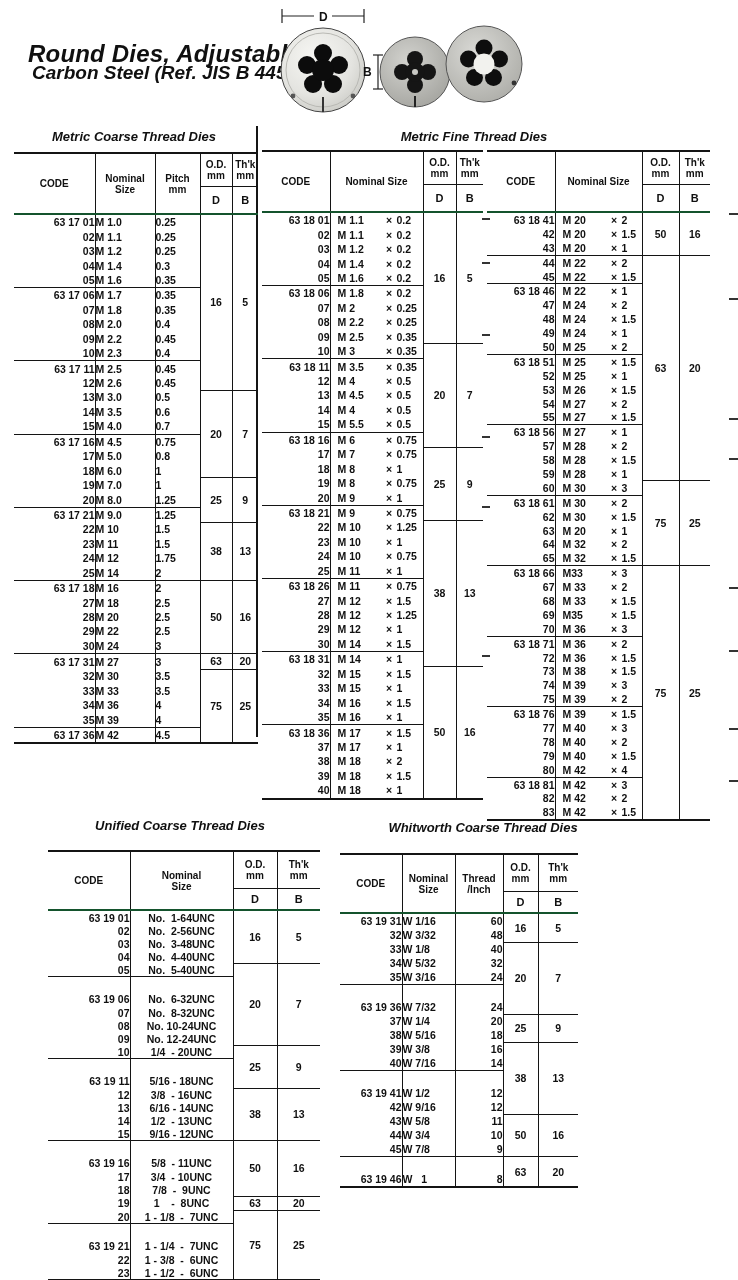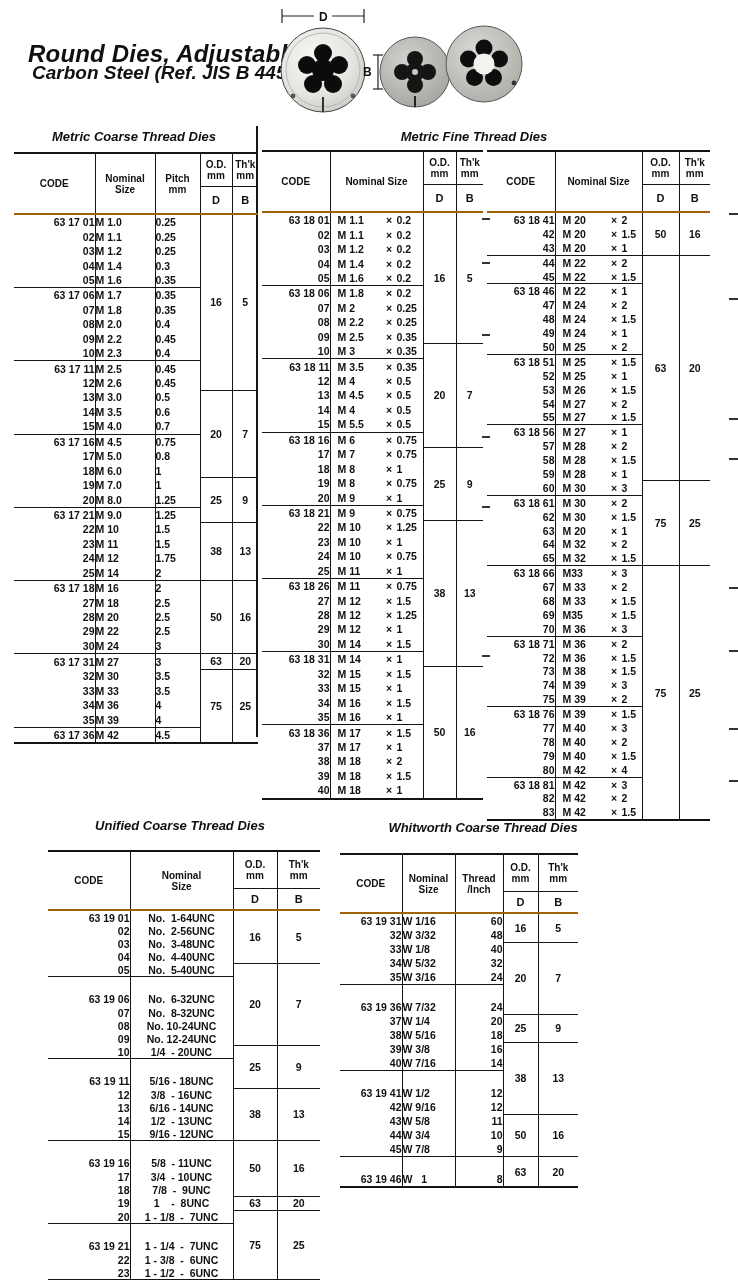--- a/index.html
+++ b/index.html
@@ -22,21 +22,21 @@
   
   table.spec{border-collapse:collapse;table-layout:fixed;position:absolute;
     border-top:2px solid #141414;border-bottom:2px solid #141414;}
   .spec th,.spec td{padding:0;font-weight:bold;color:#101010;}
   .spec thead th{font-size:10px;line-height:11px;}
   .spec thead tr.hr1 th{height:32px;}
   .spec thead tr.hr2 th{height:26px;border-top:1px solid #141414;font-size:11px;}
   .tbl-bottom thead tr.hr1 th{height:36px;}
   .tbl-bottom thead tr.hr2 th{height:20px;}
   .spec thead th span{display:block;}
-  .spec tbody tr:first-child td{border-top:2px solid #a16207;}
+  .spec tbody tr:first-child td{border-top:2px solid #14532d;}
   .br{border-right:1px solid #141414;}
   .spec td{height:14.45px;font-size:10.5px;line-height:10px;vertical-align:middle;}
   .tbl-fine2 td{height:13.9px;}
   .tbl-uni td{height:13px;}
   .tbl-whit td{height:14px;}
   .cell-code{text-align:right;padding-right:5px;}
   .cell-size{text-align:left;padding-left:9px;white-space:pre;}
   .cell-pitch{text-align:left;padding-left:7px;}
   .cell-tpi{text-align:right;padding-right:16px;}
   .cell-od,.cell-thk{text-align:center;font-size:11px;}

